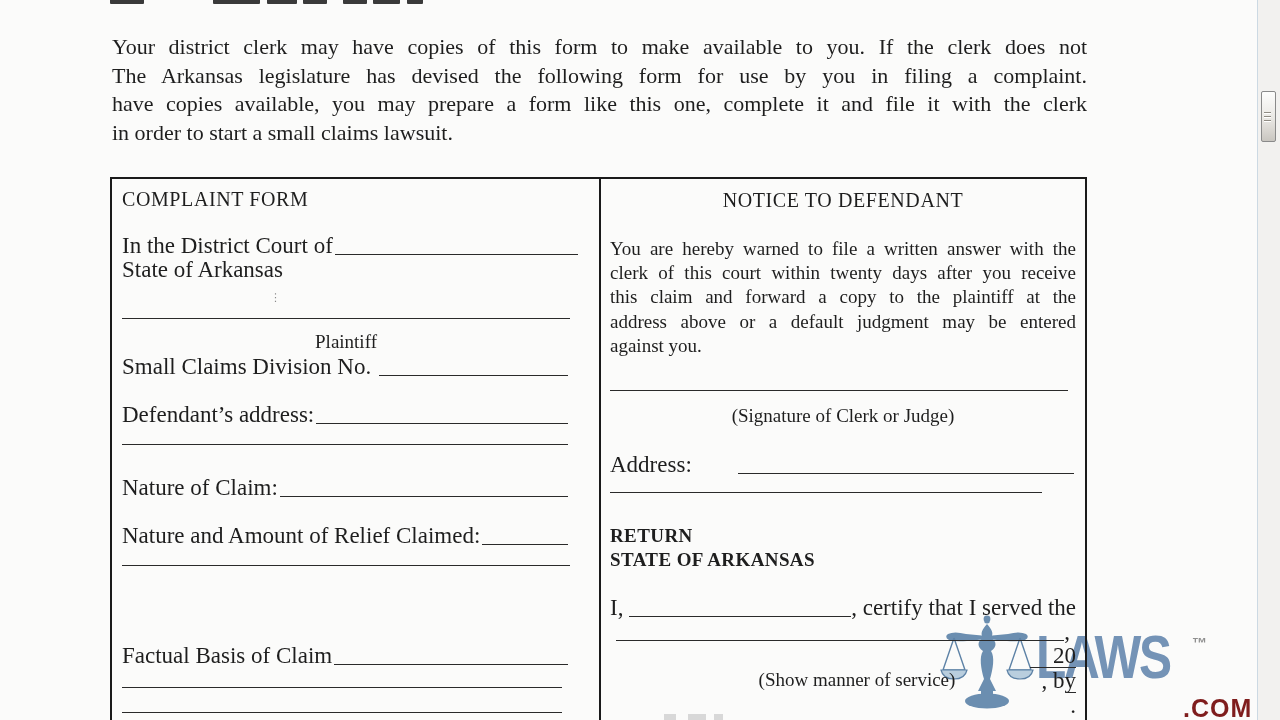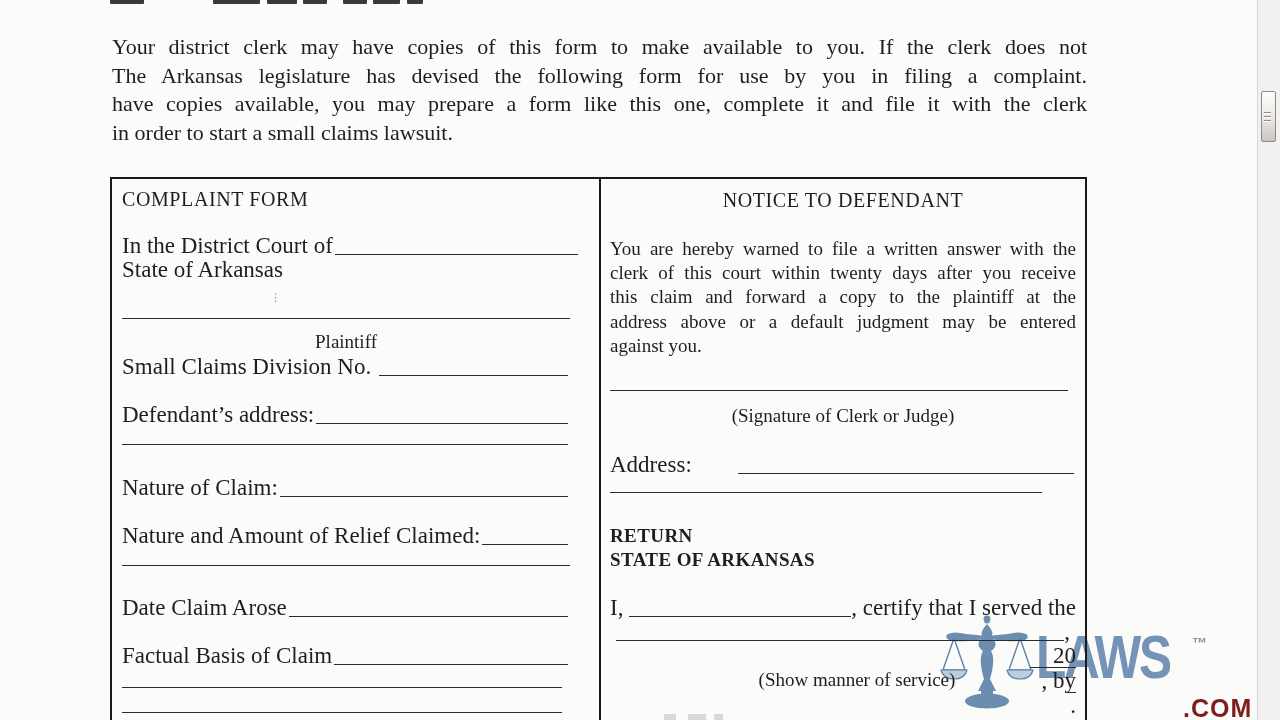--- a/index.html
+++ b/index.html
@@ -129,24 +129,20 @@
     <span>Nature of Claim:</span>
       <span class="fill"></span>
   </div>
 
   <div class="row" style="left:10px;top:346px;width:446px;">
     <span>Nature and Amount of Relief Claimed:</span>
       <span class="fill"></span>
   </div>
   <div class="rule" style="left:10px;top:386px;width:448px;"></div>
 
-  <div class="row" style="left:10px;top:418px;width:446px;">
-    <span>Date Claim Arose</span>
-      <span class="fill"></span>
-  </div>
 
   <div class="row" style="left:10px;top:466px;width:446px;">
     <span>Factual Basis of Claim</span>
       <span class="fill"></span>
   </div>
   <div class="rule" style="left:10px;top:508px;width:440px;"></div>
   <div class="rule" style="left:10px;top:533px;width:440px;"></div>
 
   <div class="colheading centered" style="left:498px;top:10px;width:466px;">NOTICE TO DEFENDANT</div>
 

